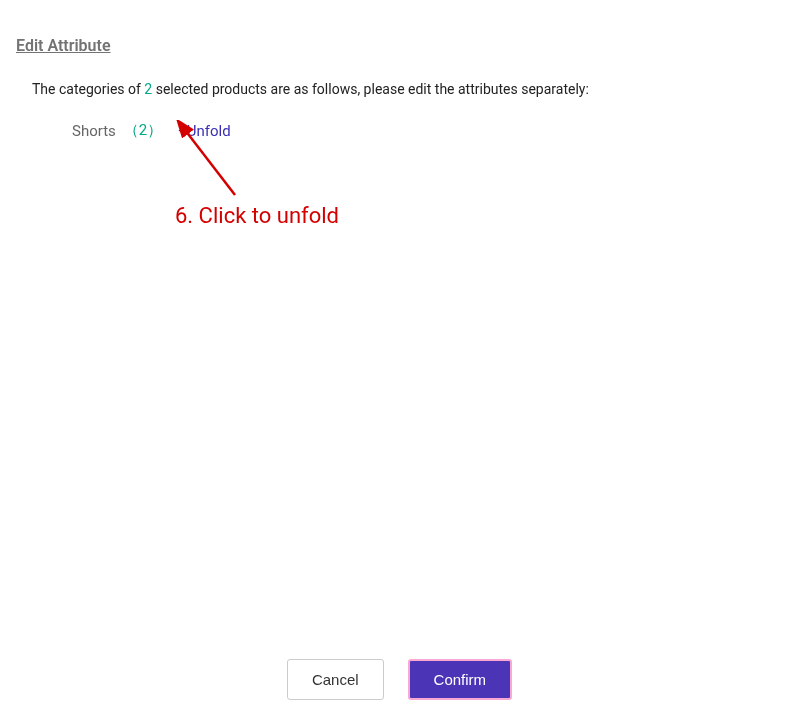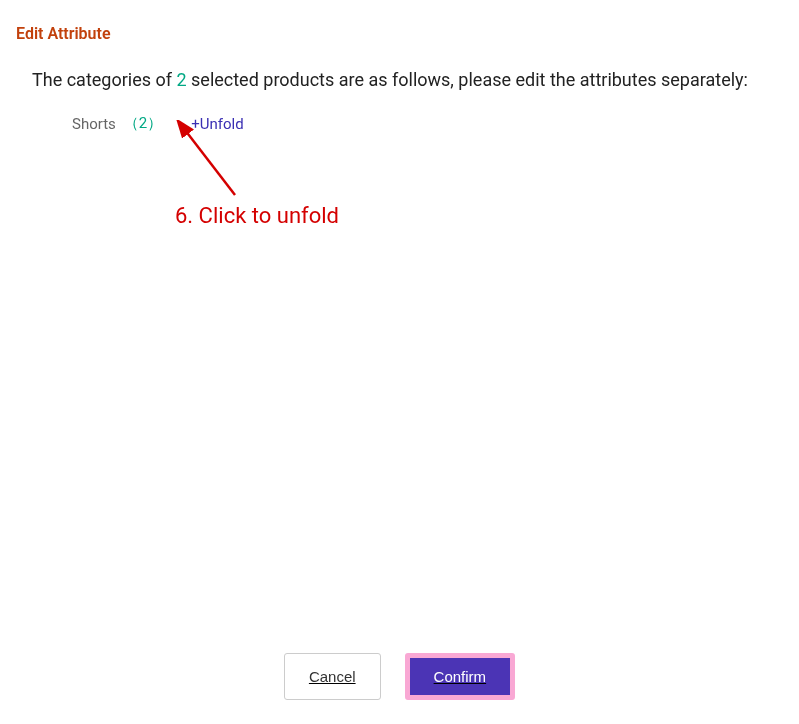--- a/index.html
+++ b/index.html
@@ -10,28 +10,29 @@
     body {
       font-family: -apple-system, BlinkMacSystemFont, "Segoe UI", Roboto, Arial, sans-serif;
       width: 799px;
       height: 724px;
       background: #ffffff;
       position: relative;
     }
     .dialog-title {
       font-size: 16px;
       font-weight: 600;
-      color: #c2410c;
-      padding: 24px 16px 0 16px;
+      color: #737373;
+      padding: 36px 16px 0 16px;
+      text-decoration: underline;
     }
     .content {
       padding: 26px 32px 0 32px;
     }
     .instruction {
-      font-size: 18px;
+      font-size: 14px;
       color: #222;
     }
     .instruction .count {
       color: #00a884;
     }
     .category-row {
       margin-top: 24px;
       font-size: 15px;
       display: flex;
       align-items: center;
@@ -40,21 +41,21 @@
     .category-name {
       color: #666;
       margin-left: 40px;
     }
     .category-count {
       color: #00a884;
       margin-left: 4px;
     }
     .unfold-link {
       color: #3a2fb3;
-      margin-left: 25px;
+      margin-left: 12px;
       cursor: pointer;
     }
     .annotation-arrow {
       position: absolute;
       left: 175px;
       top: 120px;
       width: 70px;
       height: 80px;
     }
     .annotation-text {
@@ -65,38 +66,37 @@
       color: #d40000;
     }
     .footer {
       position: absolute;
       bottom: 24px;
       left: 0;
       right: 0;
       display: flex;
       justify-content: center;
       gap: 24px;
-      text-decoration: underline;
     }
     .btn {
       font-size: 15px;
       padding: 10px 24px;
       border-radius: 3px;
       cursor: pointer;
       min-width: 92px;
       text-align: center;
     }
     .btn-cancel {
       background: #ffffff;
       border: 1px solid #ccc;
       color: #333;
     }
     .btn-confirm {
       background: #4b34b5;
-      border: 5px solid #f9a8d4;
+      border: 2px solid #f9a8d4;
       color: #ffffff;
     }
   </style>
 </head>
 <body>
 
 <div class="dialog-title">Edit Attribute</div>
 
 <div class="content">
   <div class="instruction">

